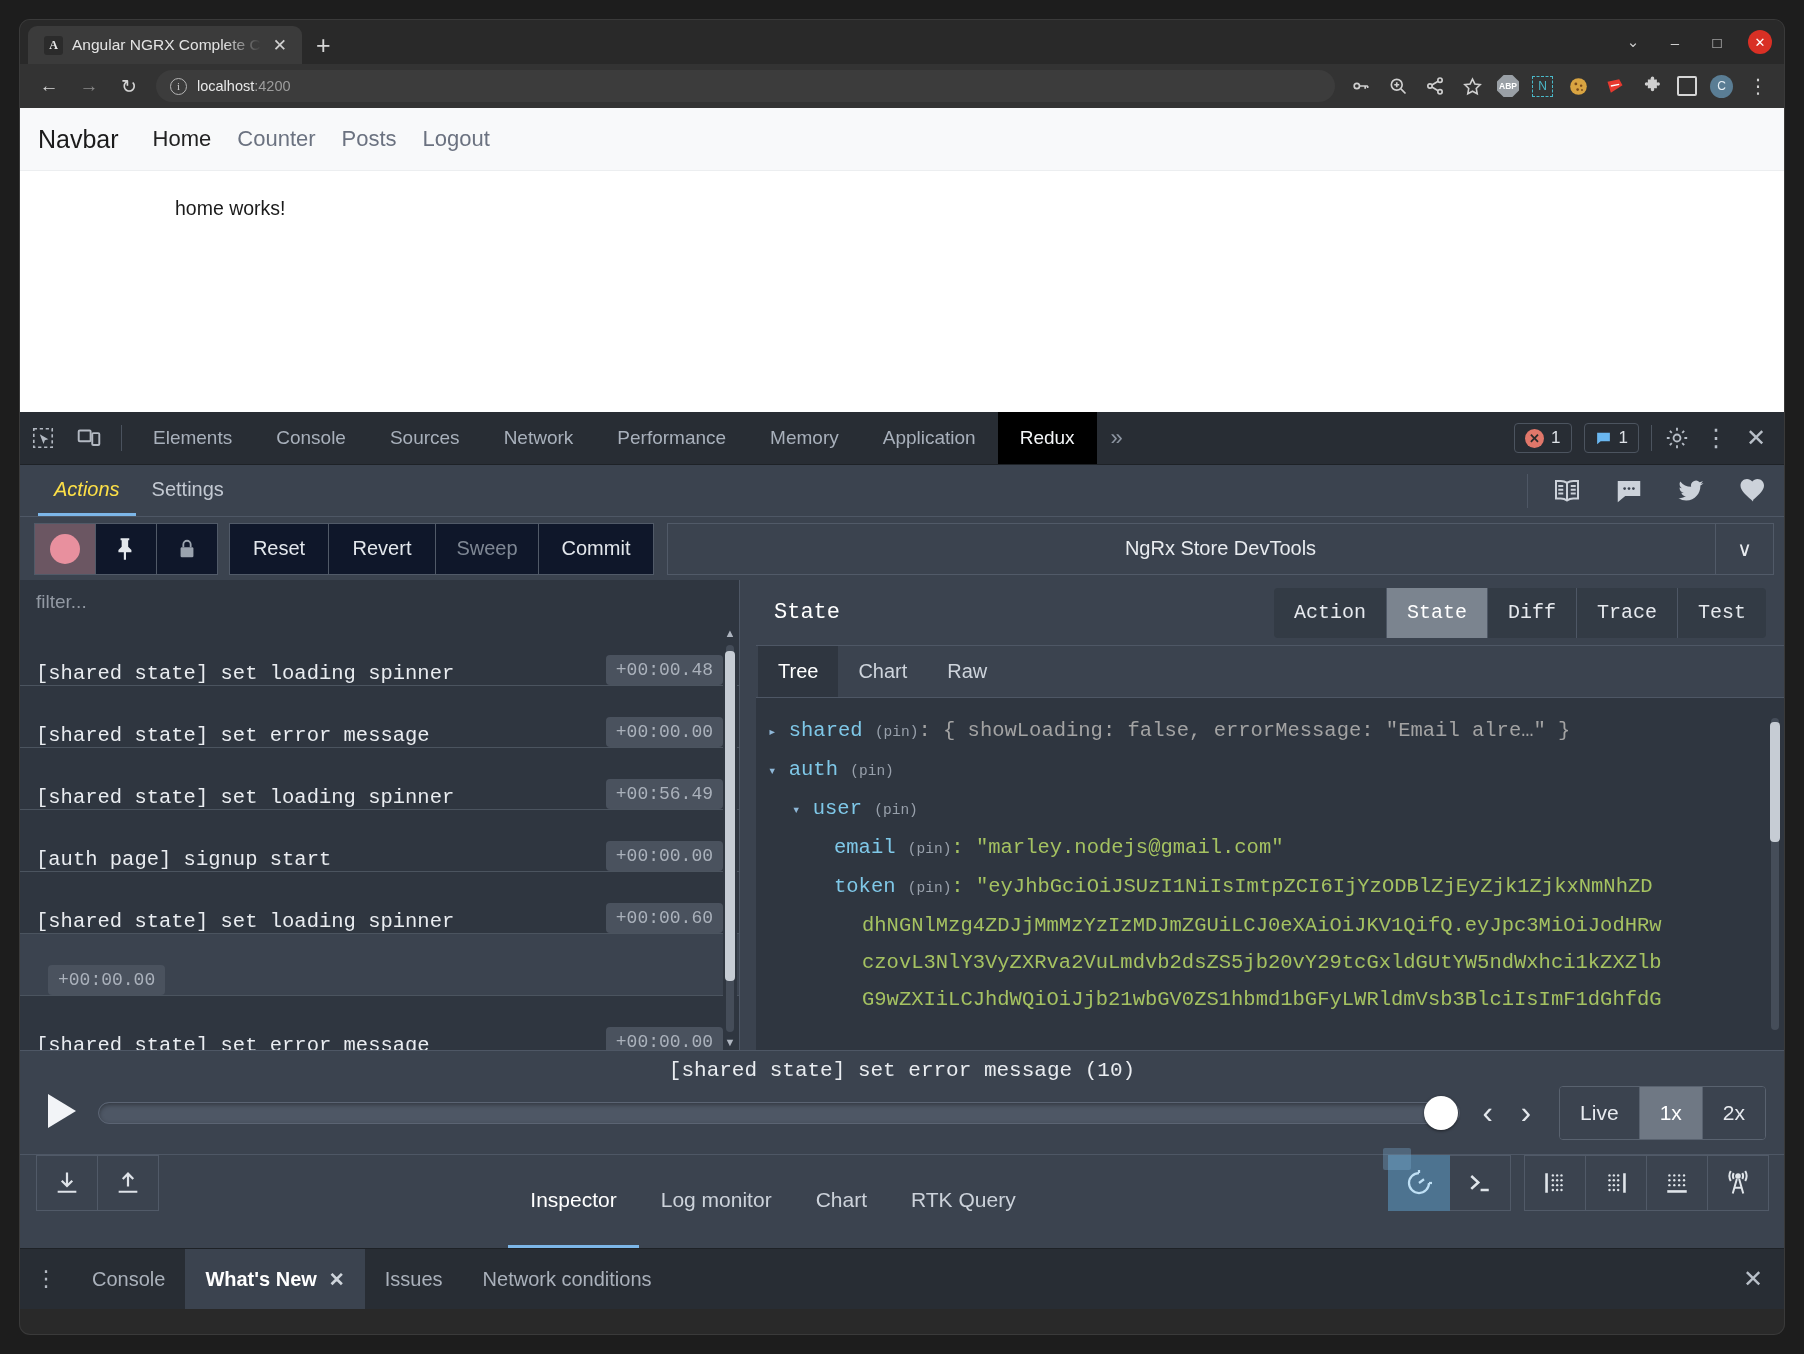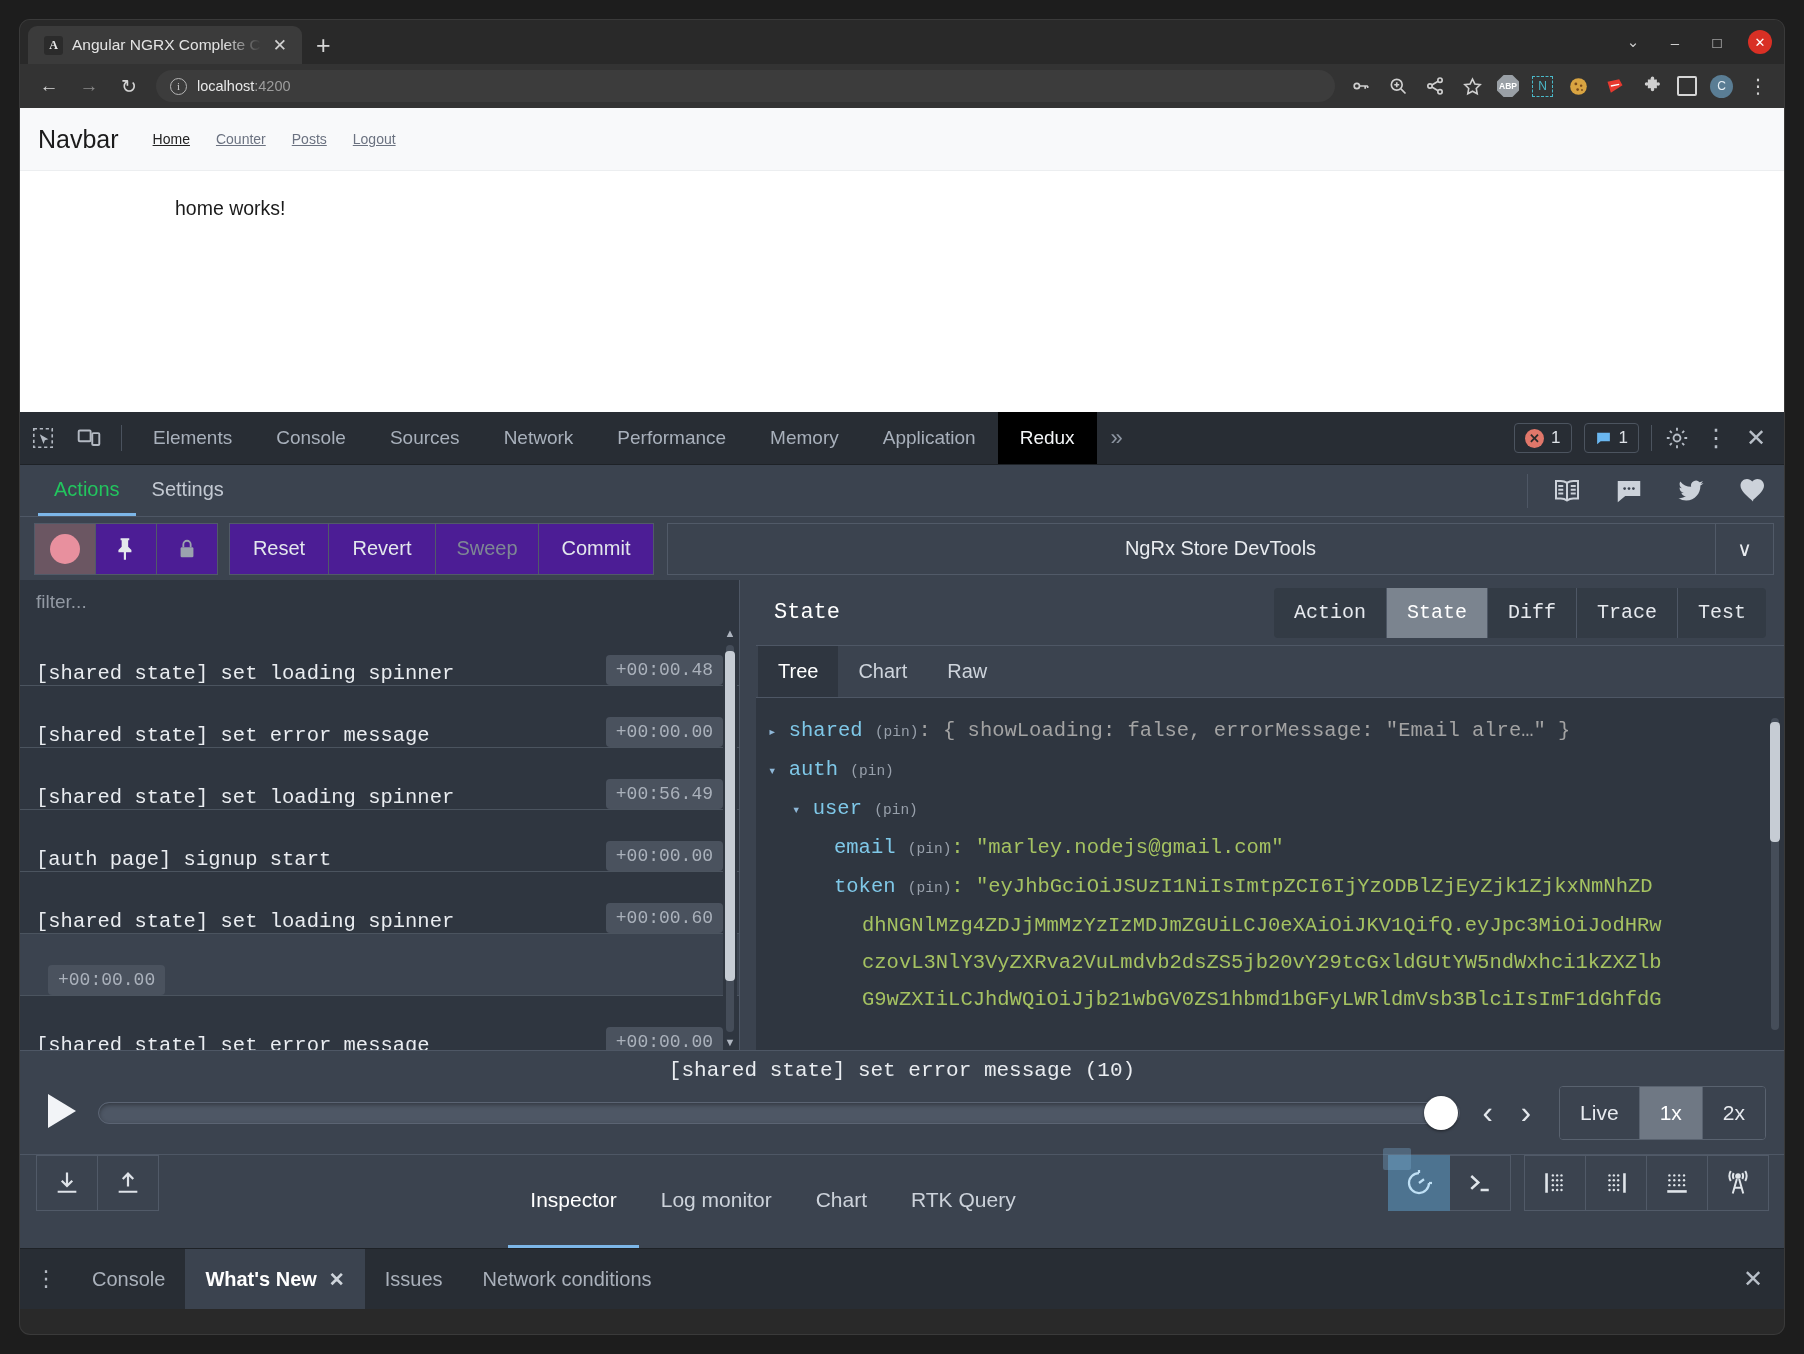--- a/index.html
+++ b/index.html
@@ -74,21 +74,21 @@
   .ei.avatar { background: #5a7d94; color: #e7f0f6; border-radius: 50%; font-size: 12px; width: 23px; height: 23px; }
   .ei.sq { border: 2.5px solid #d6d6d6; width: 20px; height: 20px; border-radius: 2px; }
 
   
   .viewport { background: #ffffff; height: 304px; }
   .app-navbar {
     height: 63px; background: #f8f9fa; border-bottom: 1px solid #eceef0;
     display: flex; align-items: center; padding-left: 18px; gap: 26px;
   }
   .brand { font-size: 25px; color: #1b1b1b; font-weight: 400; margin-right: 8px; }
-  .applink { font-size: 14px; color: #6b7280; cursor: pointer; text-decoration: underline; }
+  .applink { font-size: 22px; color: #6b7280; cursor: pointer; }
   .applink.active { color: #222; }
   .app-body { padding: 26px 0 0 155px; }
   .app-body p { font-size: 19.5px; color: #1b1b1b; }
 
   
   .devtools { background: #323a45; height: 897px; display: flex; flex-direction: column; }
   .dt-topbar {
     height: 54px; background: #282d34; display: flex; align-items: stretch;
     border-bottom: 1px solid #1e2227;
   }
@@ -114,29 +114,29 @@
   
   .redux { flex: 1 1 auto; display: flex; flex-direction: column; background: #3b434f; min-height: 0; }
   .rx-tabbar {
     height: 52px; background: #3b434f; display: flex; align-items: stretch;
     border-bottom: 1px solid #4e5765; padding-left: 18px;
   }
   .rx-tab {
     display: flex; align-items: center; padding: 0 16px; font-size: 20px; color: #c3c9d2;
     border-bottom: 3px solid transparent; cursor: pointer;
   }
-  .rx-tab.active { color: #22c55e; border-bottom-color: #7cb6e8; }
+  .rx-tab.active { color: #fde047; border-bottom-color: #7cb6e8; font-style: italic; }
   .rx-tabbar-right { margin-left: auto; display: flex; align-items: center; gap: 0; }
   .rx-tabbar-right .divline { width: 1px; height: 34px; background: #4e5765; margin-right: 8px; }
   .rx-ico { width: 62px; height: 52px; display: flex; align-items: center; justify-content: center; color: #ccd2da; cursor: pointer; }
 
   .rx-toolbar { height: 64px; display: flex; align-items: center; padding: 0 10px 0 14px; gap: 0; background: #3b434f; }
   .tb-btn {
     height: 52px; min-width: 62px; display: flex; align-items: center; justify-content: center;
-    border: 1px solid #515a68; background: #4c1d95; color: #e3e7ec; font-size: 20px;
+    border: 1px solid #515a68; background: #0f172a; color: #e3e7ec; font-size: 20px;
     cursor: pointer; margin-right: -1px;
   }
   .tb-btn.rec { background: #6b5662; }
   .tb-btn.disabled { color: #7e8794; }
   .tb-group-gap { width: 12px; }
   .rec-dot { width: 30px; height: 30px; border-radius: 50%; background: #e8909e; }
   .tb-select {
     flex: 1 1 auto; height: 52px; margin-left: 14px; border: 1px solid #515a68;
     display: flex; align-items: center; justify-content: center; position: relative;
     color: #e8ebef; font-size: 20px; cursor: pointer;

